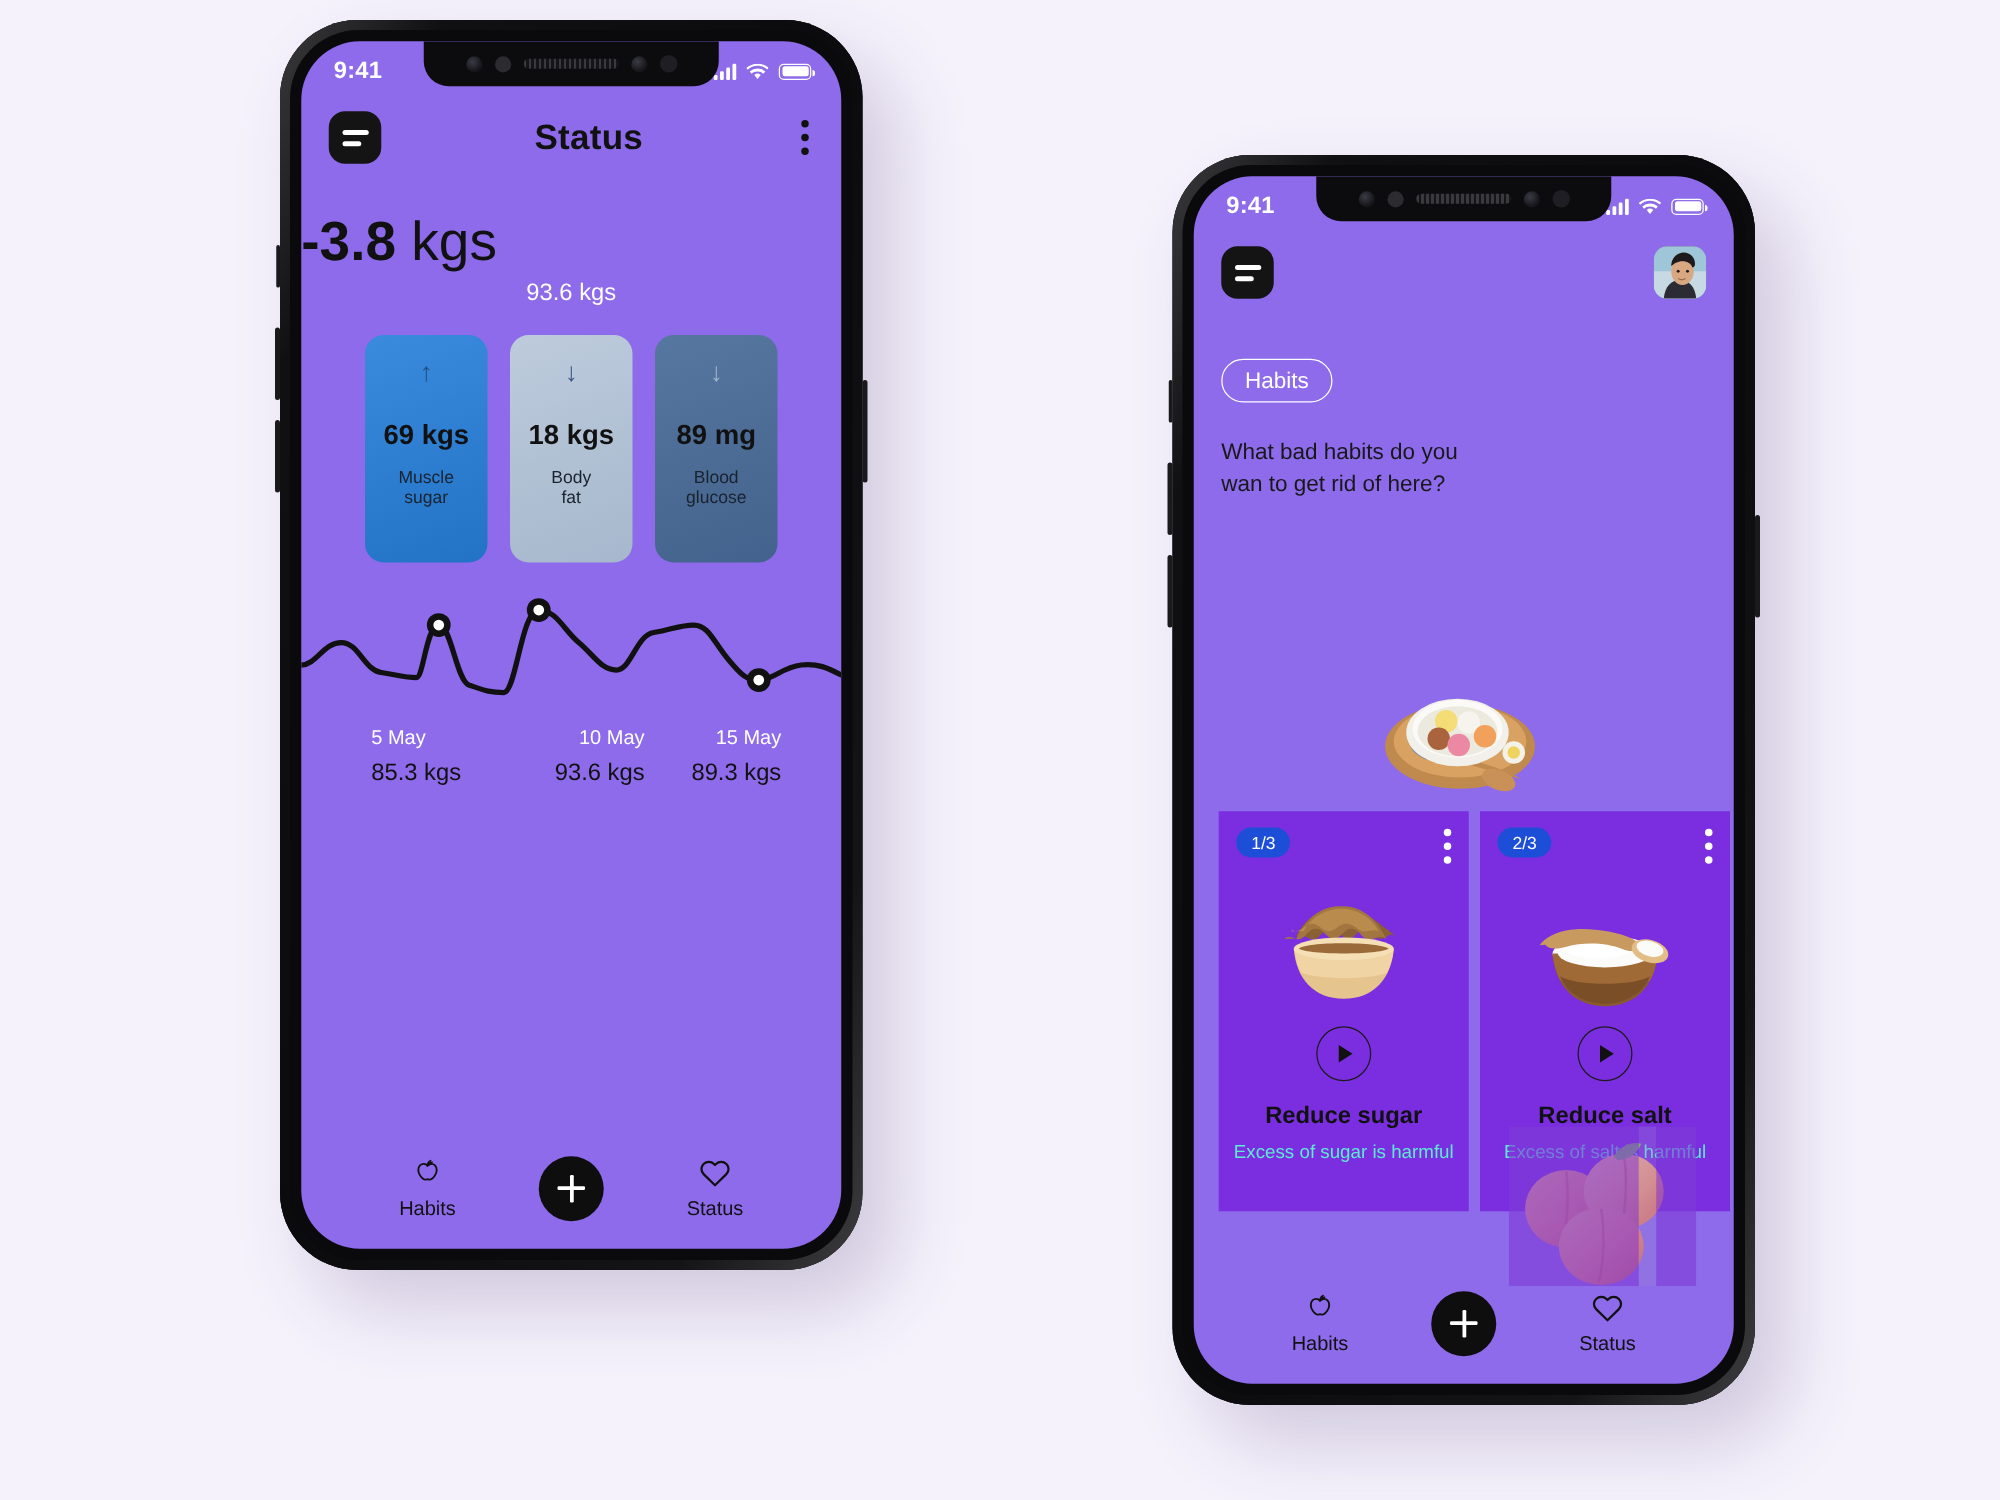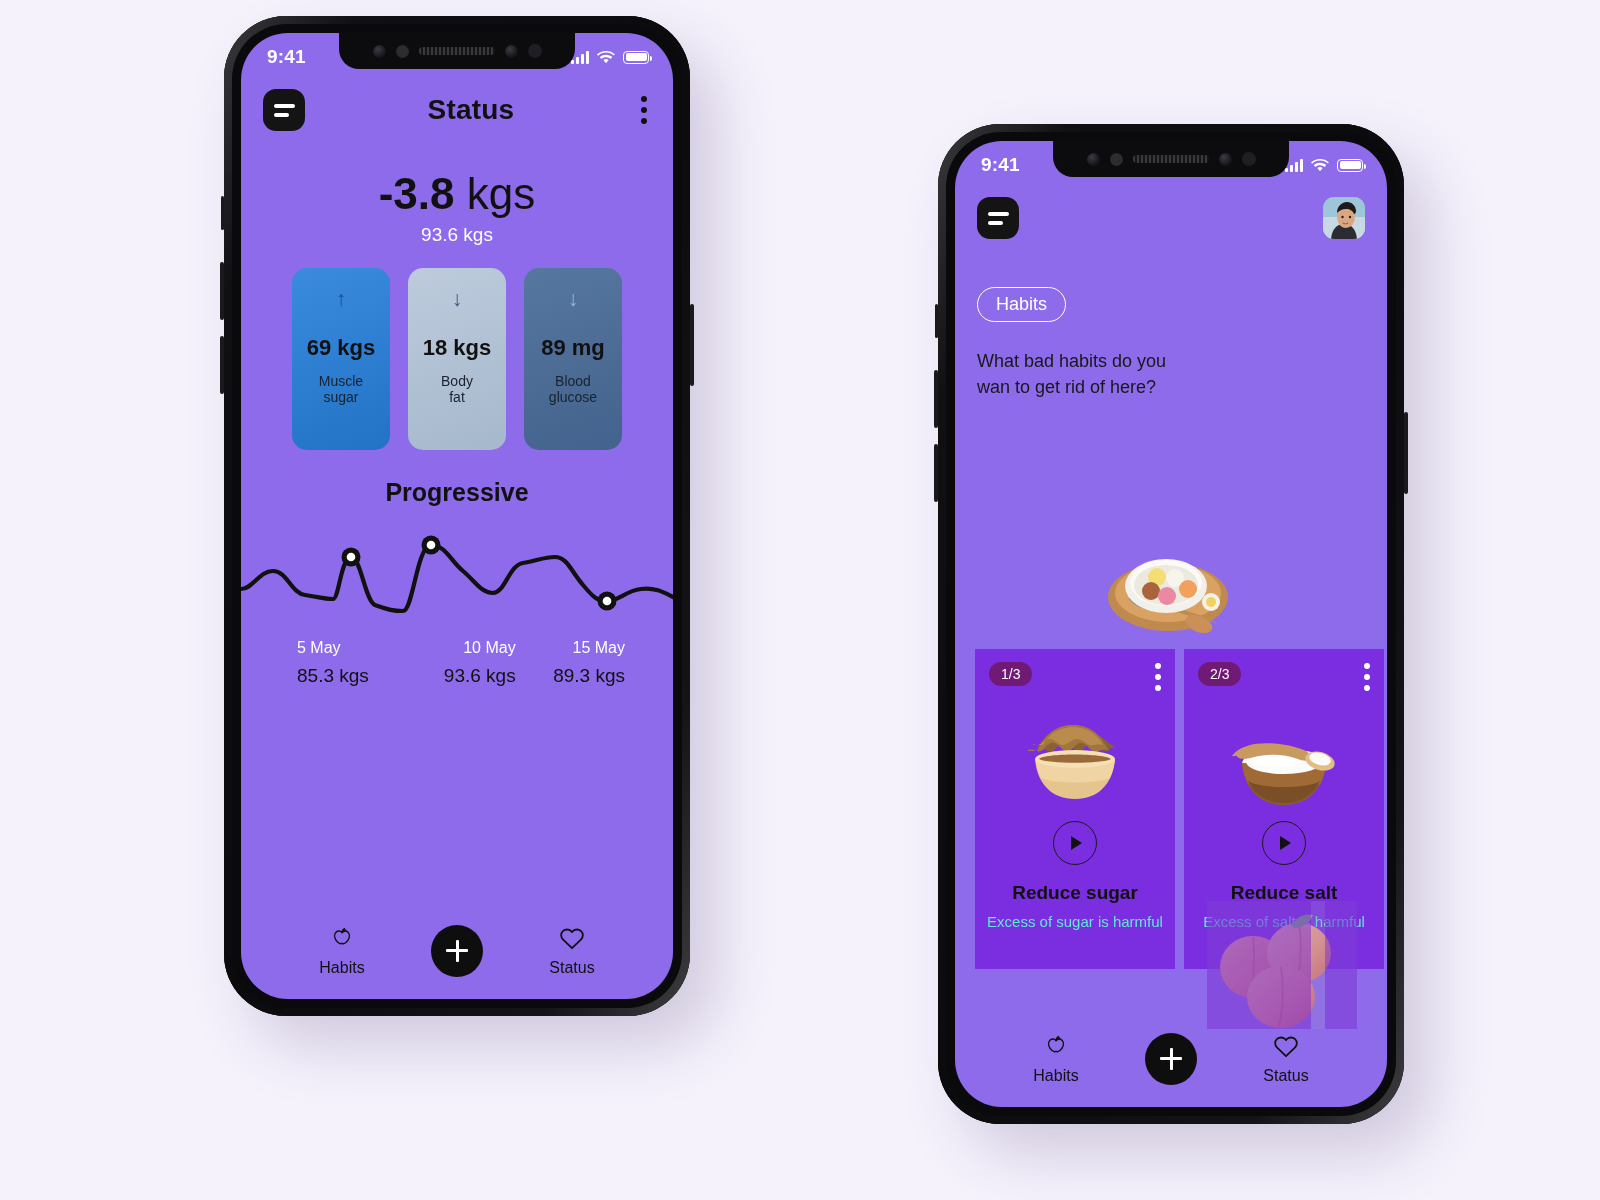--- a/index.html
+++ b/index.html
@@ -71,21 +71,21 @@
   .kebab i { width:6px; height:6px; border-radius:50%; background:#111; display:block; }
   .kebab.white i { background:#fff; }
 
   
   .p1-top { display:flex; align-items:center; justify-content:space-between; padding:14px 22px 0 22px; }
   .p1-title { font-size:28px; font-weight:700; color:#111; letter-spacing:.2px; }
   .months { display:flex; justify-content:center; gap:17px; margin-top:44px; }
   .pill { padding:7px 21px; border-radius:22px; font-size:19px; line-height:1.15;
           border:1.6px solid #fff; color:#fff; background:transparent; }
   .pill.active { border-color:#161616; color:#141414; }
-  .bigweight { text-align:center; margin-top:38px; font-size:44px; color:#111; }
+  .bigweight { text-align:left; margin-top:38px; font-size:44px; color:#111; }
   .bigweight b { font-weight:700; }
   .bigweight span { font-weight:400; }
   .before-lbl { text-align:center; color:#fff; font-size:16px; margin-top:14px; }
   .before-val { text-align:center; color:#fff; font-size:19px; margin-top:5px; }
 
   .statcards { display:flex; gap:18px; justify-content:center; margin-top:22px; padding:0 22px; }
   .scard { width:98px; height:182px; border-radius:15px; padding:14px 6px 12px;
            display:flex; flex-direction:column; align-items:center; }
   .scard .arrow { font-size:21px; line-height:1; margin-top:6px; }
   .scard .val { font-size:22px; font-weight:700; color:#111; margin-top:26px; }
@@ -119,21 +119,21 @@
   .avatar svg { display:block; }
   .p2-pill { display:inline-block; margin:48px 0 0 22px; padding:6px 18px; border-radius:20px;
              border:1.6px solid #fff; color:#fff; font-size:18px; }
   .p2-hello { margin:16px 0 0 22px; font-size:31px; font-weight:700; color:#111; letter-spacing:.1px; }
   .p2-q { margin:26px 0 0 22px; font-size:18px; color:#18181b; line-height:1.45; }
   .hero-food { position:absolute; left:148px; top:400px; width:130px; height:96px; }
 
   .habitcards { position:absolute; left:20px; top:508px; width:420px; height:320px; display:flex; gap:9px; }
   .hcard { width:200px; height:320px; background:#7a2ee0; position:relative;
            display:flex; flex-direction:column; align-items:center; overflow:hidden; flex:none; }
-  .hcard .badge { position:absolute; left:14px; top:13px; background:#701a75; color:#fff;
+  .hcard .badge { position:absolute; left:14px; top:13px; background:#1d4ed8; color:#fff;
                   font-size:14px; padding:4px 12px; border-radius:13px; }
   .hcard .kebab { position:absolute; right:10px; top:10px; }
   .hcard .food { margin-top:70px; width:128px; height:92px; }
   .hcard .play { margin-top:10px; width:44px; height:44px; border-radius:50%;
                  border:1.8px solid #1b1b1b; display:flex; align-items:center; justify-content:center; }
   .hcard .play .tri { width:0; height:0; border-left:11px solid #111;
                       border-top:7px solid transparent; border-bottom:7px solid transparent; margin-left:3px; }
   .hcard .ht { margin-top:17px; font-size:19px; font-weight:700; color:#111; white-space:nowrap; }
   .hcard .hs { margin-top:9px; font-size:15px; color:#5eead4; white-space:nowrap; }
   .fruit-overlay { position:absolute; left:252px; top:760px; width:150px; height:128px;
@@ -216,21 +216,20 @@
           </div>
           <div class="scard" style="background:linear-gradient(160deg,#56779f,#43628d);">
             <div class="arrow" style="color:#9fb3cc;">↓</div>
             <div class="val">89 mg</div>
             <div class="lbl">
               <span>Blood</span><br><span>glucose</span>
             </div>
           </div>
         </div>
 
-        <div class="prog-title">Progressive</div>
 
         <div class="chartwrap">
           <svg viewBox="0 0 432 112" preserveAspectRatio="none">
             <path d="M0,70 C12,70 18,52 32,52 C46,52 50,74 64,76 C78,78 82,80 92,80
                      C98,80 100,38 110,38 C120,38 124,82 134,86 C146,90 150,92 162,92
                      C172,92 176,26 190,26 C204,26 210,42 222,52 C234,62 240,74 252,74
                      C264,74 268,46 282,44 C296,42 302,38 314,38 C326,38 330,52 342,66
                      C352,78 356,82 366,82 C378,82 384,72 400,70 C414,68 424,74 432,78" fill="none" stroke="#111" stroke-width="4.2" stroke-linecap="round" stroke-linejoin="round"></path>
             <g>
               <circle cx="110" cy="38" r="9.5" fill="#111"></circle>

